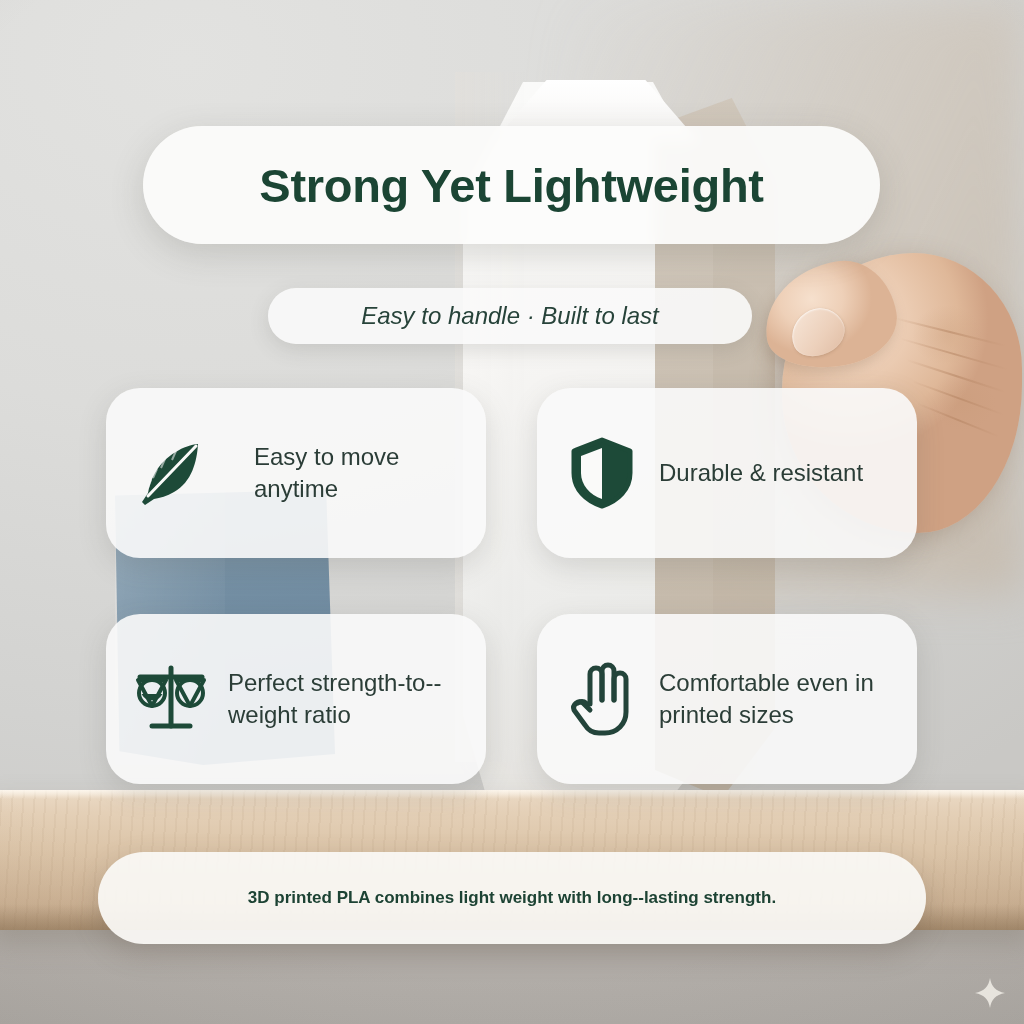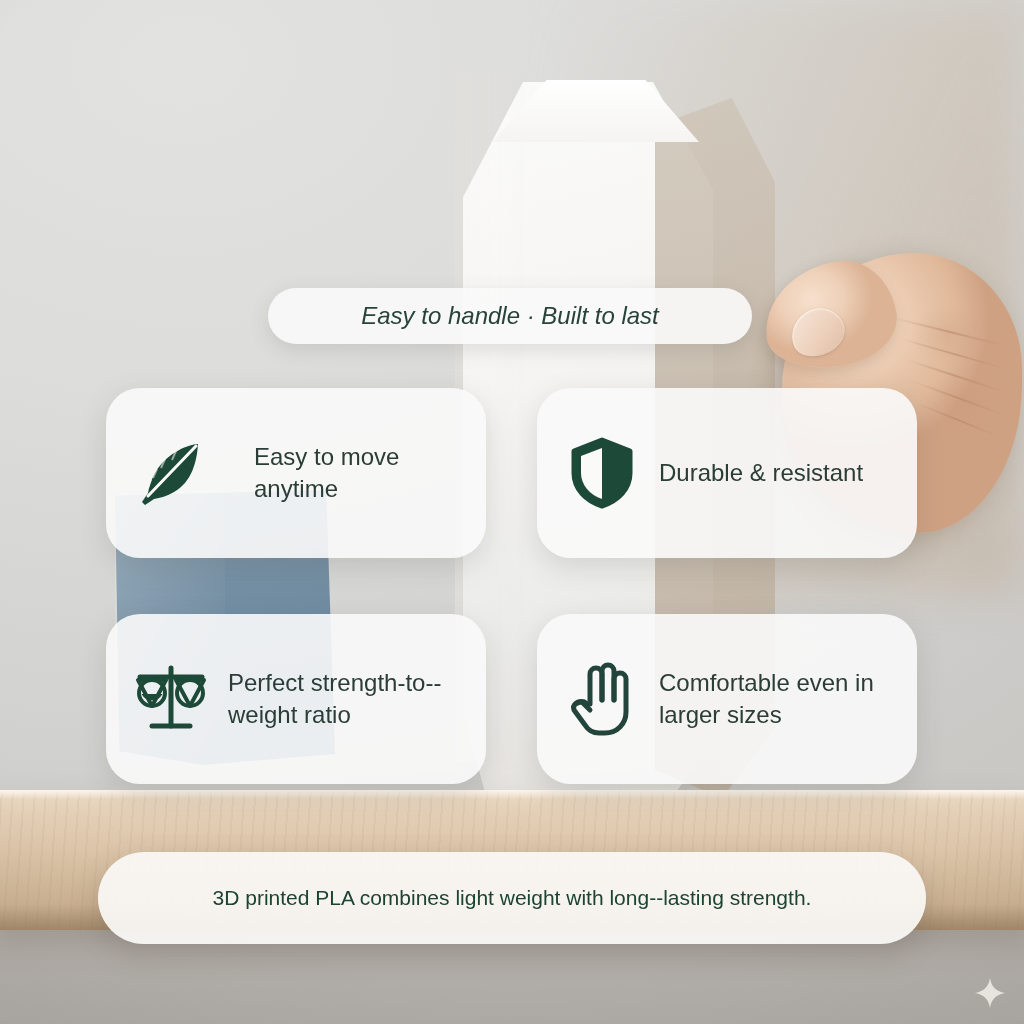--- a/index.html
+++ b/index.html
@@ -188,21 +188,21 @@
 
   .footer-bar {
     position:absolute; left:98px; top:852px; width:828px; height:92px;
     border-radius:46px;
     background:rgba(250,249,245,.93);
     box-shadow:0 10px 28px rgba(95,85,70,.24);
     display:flex; align-items:center; justify-content:center;
     text-align:center;
   }
   .footer-text {
-    font-size:21px; line-height:1.35; color:#1d4334; padding:0 40px;
+    font-size:17px; line-height:1.35; color:#1d4334; padding:0 40px;font-weight:bold;
   }
 
   .sparkle {
     position:absolute; left:975px; top:978px; width:30px; height:30px;
     opacity:.92;
   }
 </style>
 </head>
 <body>
 
@@ -240,20 +240,23 @@
     <div class="crease" style="left:142px;top:140px;width:104px;transform:rotate(18deg);"></div>
     <div class="crease" style="left:148px;top:162px;width:96px;transform:rotate(20deg);"></div>
     <div class="crease" style="left:152px;top:184px;width:88px;transform:rotate(22deg);"></div>
   </div>
 
   <div class="vignette"></div>
 </div>
 
 <div id="ui">
 
+  <div class="title-bar">
+    <span class="title-text">Strong Yet Lightweight</span>
+  </div>
 
   <div class="subtitle-pill">
     <span class="subtitle-text">Easy to handle · Built to last</span>
   </div>
 
   <div class="card card-1">
     <div class="card-icon">
       <svg width="72" height="72" viewBox="0 0 72 72" aria-hidden="true">
         <path d="M63 7C50 8 30 18 20 36c-4 7-6 14-7 20l-6 9 3 3 9-6c6-1 13-3 20-7C57 45 62 24 63 7Z" fill="#1d4a38"></path>
         <path d="M61 9 13 59" stroke="#fafaf9" stroke-width="3" stroke-linecap="round" fill="none"></path>
@@ -298,21 +301,21 @@
     <div class="card-icon">
       <svg width="70" height="74" viewBox="0 0 70 74" aria-hidden="true">
         <g fill="none" stroke="#23443a" stroke-width="5" stroke-linecap="round" stroke-linejoin="round">
           <path d="M23 42V12a6 6 0 0 1 12 0v26"></path>
           <path d="M35 38V9a6 6 0 0 1 12 0v29"></path>
           <path d="M47 38V17a6 6 0 0 1 12 0v33c0 12-9 21-21 21h-6c-7 0-11-3-14-8L7 48a6 6 0 0 1 9-7l7 7"></path>
           <path d="M11 41a6 6 0 0 1 8 0"></path>
         </g>
       </svg>
     </div>
-    <div class="card-label">Comfortable even in larger sizes</div>
+    <div class="card-label">Comfortable even in printed sizes</div>
   </div>
 
   <div class="footer-bar">
     <span class="footer-text">3D printed PLA combines light weight with long--lasting strength.</span>
   </div>
 
   <div class="sparkle">
     <svg width="30" height="30" viewBox="0 0 30 30" aria-hidden="true">
       <path d="M15 0c1.4 8.4 5.6 13.3 15 15-9.4 1.7-13.6 6.6-15 15-1.4-8.4-5.6-13.3-15-15C9.4 13.3 13.6 8.4 15 0Z" fill="#efece6" opacity=".95"></path>
     </svg>

